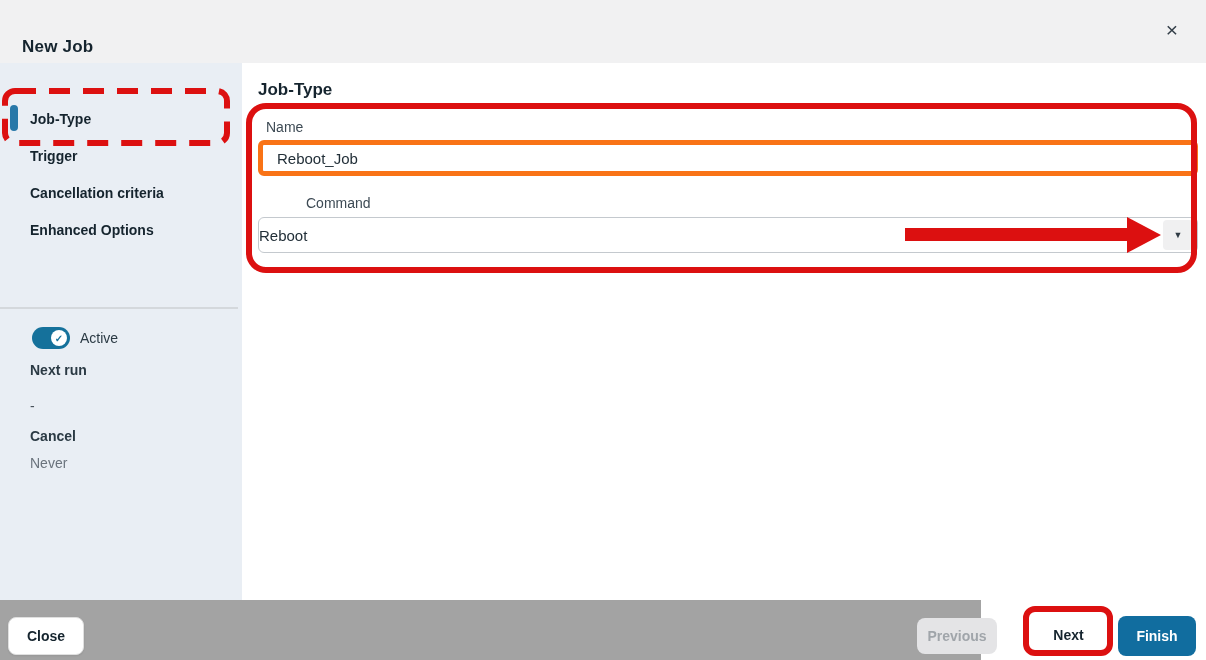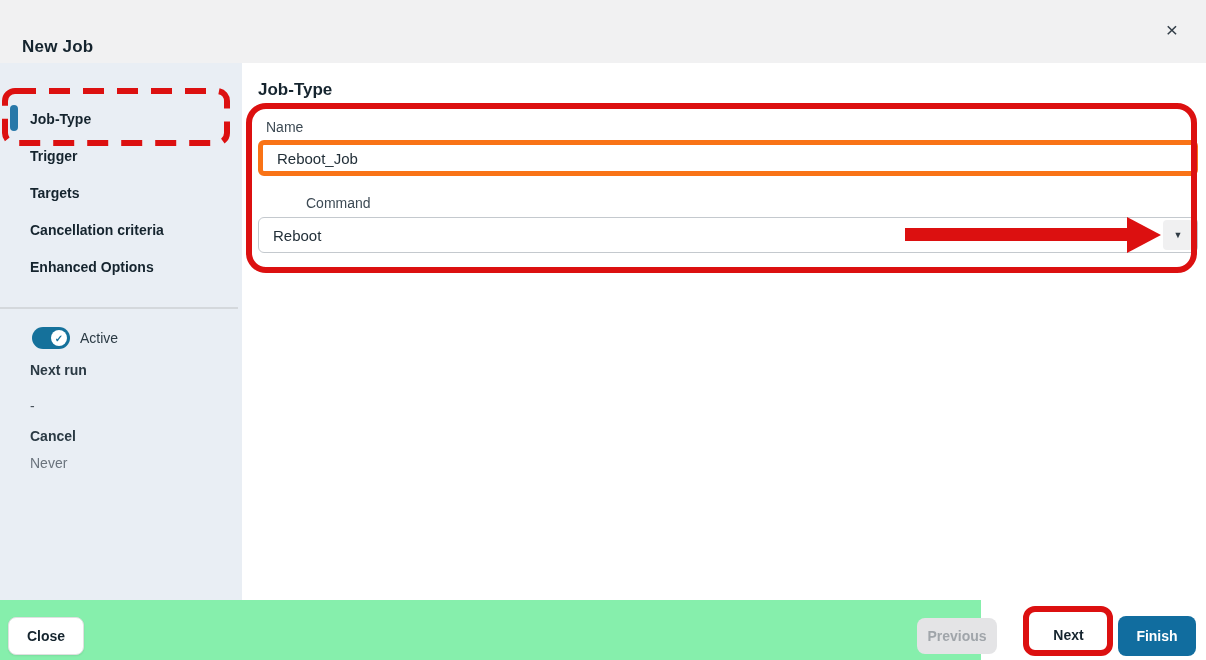--- a/index.html
+++ b/index.html
@@ -46,31 +46,31 @@
           background:#fff; }
   .main-heading { position:absolute; left:16px; top:17px; font-size:17px;
                   font-weight:bold; color:#15242e; }
   .field-label { position:absolute; left:24px; font-size:14px; color:#3d4a54; }
   .text-input { position:absolute; left:16px; width:940px; height:36px;
                 border:5px solid #f97316; border-radius:6px; background:#fff;
                 font-family:"Liberation Sans", sans-serif; font-size:15px;
                 color:#222f38; padding:0 14px; outline:none; }
   .combo { position:absolute; left:16px; width:940px; height:36px;
            border:1px solid #c4c9ce; border-radius:6px; background:#fff;
-           display:flex; align-items:center; padding-left:14px;
+           display:flex; align-items:center; 
            font-size:15px; color:#222f38; cursor:pointer; }
   .combo-caret-btn { position:absolute; right:4px; top:2px; width:30px;
                      height:30px; background:#f0f0f1; border-radius:4px;
                      display:flex; align-items:center; justify-content:center;
                      cursor:pointer; }
   .caret-glyph { font-size:9px; color:#2f3b45; }
 
   
   .footer { position:absolute; left:0; top:600px; width:981px; height:60px;
-            background:#86efac; }
+            background:#a3a3a3; }
   .btn { position:absolute; display:flex; align-items:center;
          justify-content:center; font-family:"Liberation Sans", sans-serif;
          font-size:14px; font-weight:bold; border-radius:8px; cursor:pointer;
          border:none; }
   .btn-close { left:8px; top:17px; width:76px; height:38px; background:#fff;
                color:#15242e; border:1px solid #e0e0e0;
                box-shadow:0 1px 2px rgba(0,0,0,.08); }
   .btn-previous { left:917px; top:18px; width:80px; height:36px;
                   background:#e4e4e6; color:#a0a5aa; cursor:default; }
   .btn-next { left:1030px; top:16px; width:77px; height:38px; background:#fff;
@@ -103,23 +103,20 @@
   </div>
 
   <div class="sidebar">
     <div class="nav">
       <div class="nav-item">
         <span class="active-bar"></span>
         <span>Job-Type</span>
       </div>
       <div class="nav-item">
         <span>Trigger</span>
-      </div>
-      <div class="nav-item">
-        <span>Targets</span>
       </div>
       <div class="nav-item">
         <span>Cancellation criteria</span>
       </div>
       <div class="nav-item">
         <span>Enhanced Options</span>
       </div>
     </div>
 
     <div class="side-divider"></div>

